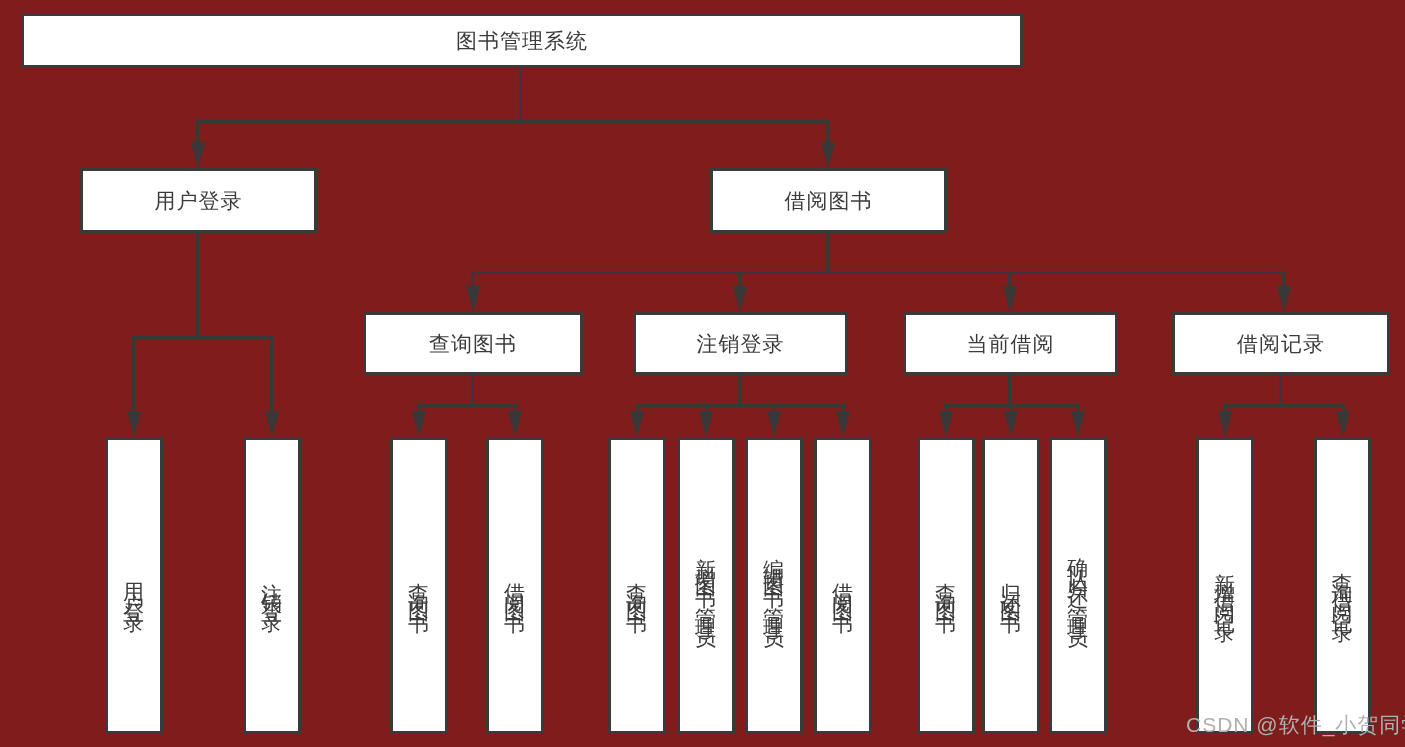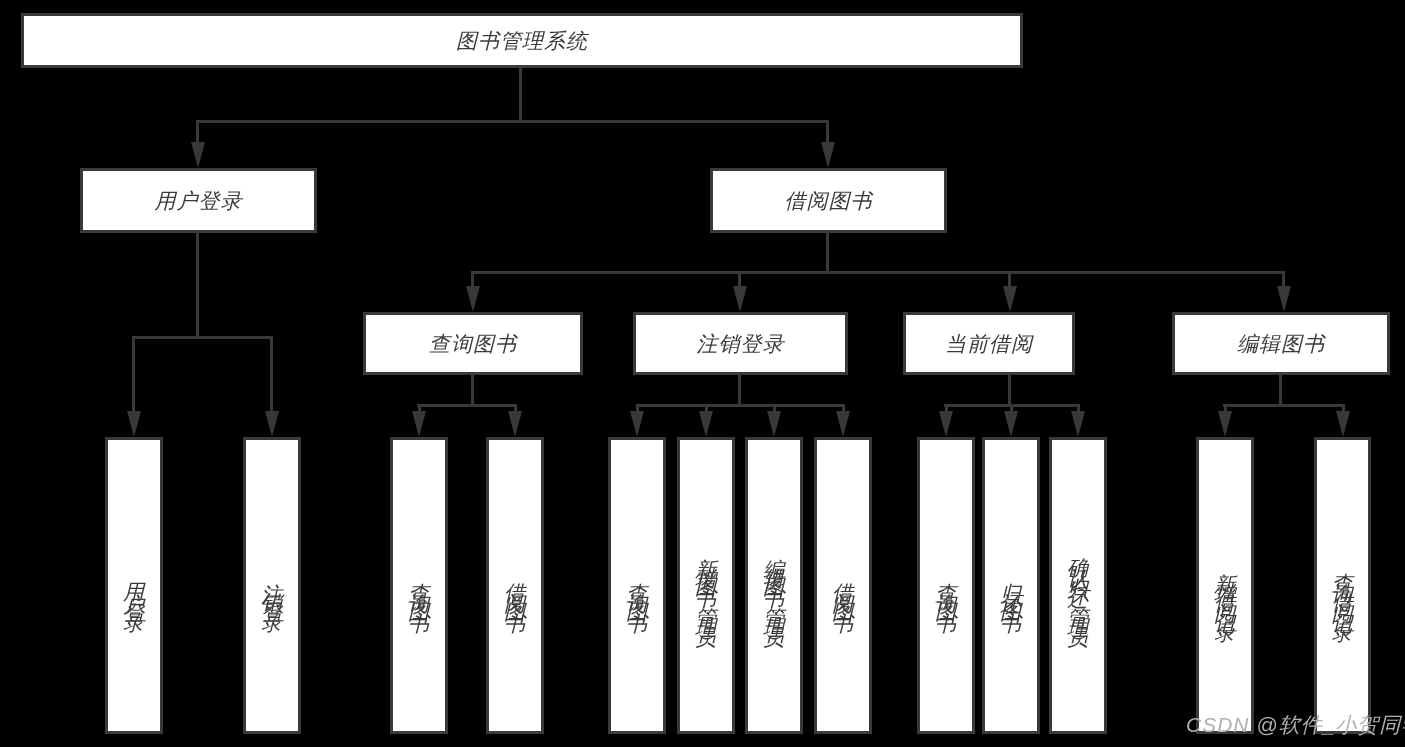--- a/index.html
+++ b/index.html
@@ -1,19 +1,18 @@
 <!DOCTYPE html>
 <html><head>
 <meta charset="utf-8">
 <style>
   html,body{margin:0;padding:0;background:#fff;}
   .canvas{
-    position:relative;width:1405px;height:747px;background:#000000;overflow:hidden;
+    position:relative;width:1405px;height:747px;background:#7f1d1d;overflow:hidden;
     font-family:"Liberation Sans","DejaVu Sans",sans-serif;
-    font-style:italic;
   }
   .box{
     position:absolute;box-sizing:border-box;border:3px solid #3a3a3a;background:#fff;
     display:flex;align-items:center;justify-content:center;
     color:#3b3b3b;font-size:21px;letter-spacing:1px;
   }
   .leaf{
     position:absolute;box-sizing:border-box;border:3px solid #3a3a3a;background:#fff;
     display:flex;align-items:center;justify-content:center;
     color:#3b3b3b;
@@ -52,26 +51,26 @@
   </div>
 
   <div class="box" style="left:363px;top:312px;width:220px;height:63px">
     <span>查询图书</span>
   </div>
 
   <div class="box" style="left:633px;top:312px;width:215px;height:63px">
     <span>注销登录</span>
   </div>
 
-  <div class="box" style="left:903px;top:312px;width:172px;height:63px">
+  <div class="box" style="left:903px;top:312px;width:215px;height:63px">
     <span>当前借阅</span>
   </div>
 
   <div class="box" style="left:1172px;top:312px;width:218px;height:63px">
-    <span>编辑图书</span>
+    <span>借阅记录</span>
   </div>
 
   <div class="leaf" style="left:105px;top:437px;width:58px;height:297px">
     <span>用户登录</span>
   </div>
   <div class="leaf" style="left:243px;top:437px;width:58px;height:297px">
     <span>注销登录</span>
   </div>
 
   <div class="leaf" style="left:390px;top:437px;width:58px;height:297px">

